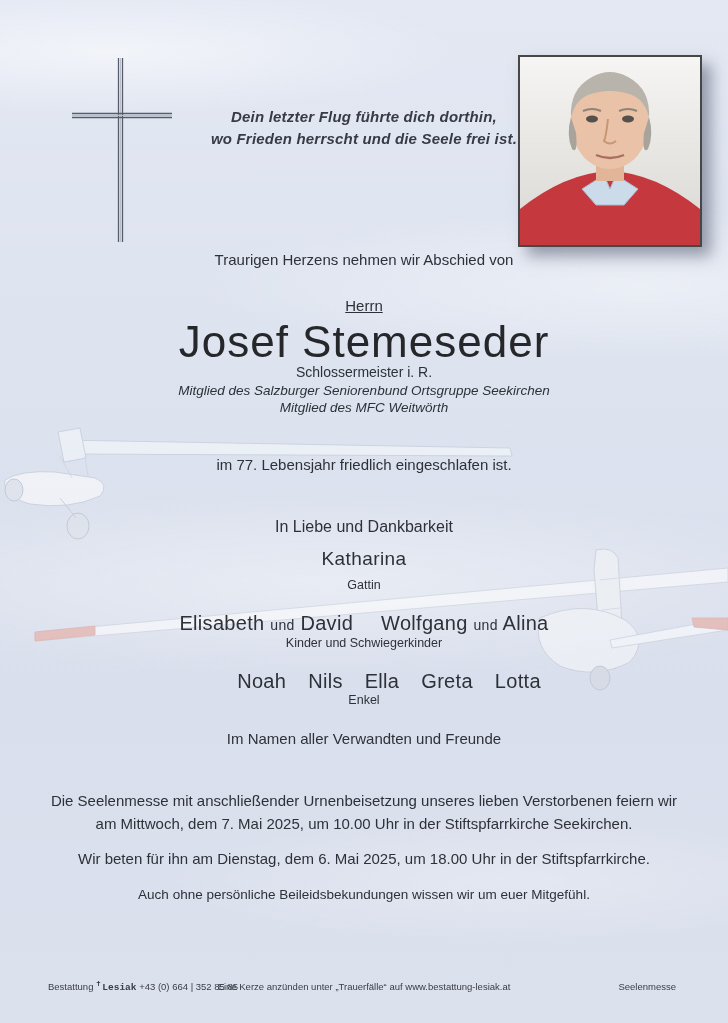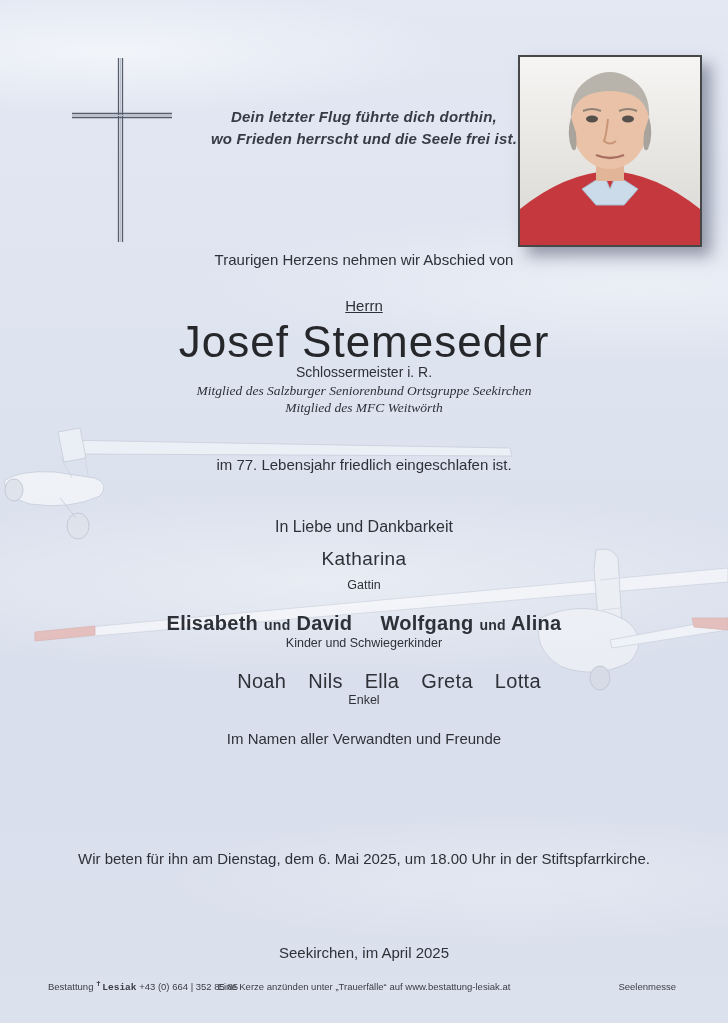--- a/index.html
+++ b/index.html
@@ -32,31 +32,31 @@
     box-shadow:9px 9px 14px rgba(70,76,98,.5);
   }
   .photo svg{display:block;}
 
   
   .quote{top:106px;font-style:italic;font-weight:bold;font-size:15px;line-height:22px;color:#363b45;letter-spacing:.2px;}
   .intro{top:251px;font-size:15px;}
   .salutation{top:297px;font-size:15px;text-decoration:underline;}
   .deceased-name{top:317px;font-size:44px;letter-spacing:1px;color:#26272b;}
   .profession{top:364px;font-size:14px;}
-  .membership{font-style:italic;font-size:13.5px;font-family:Liberation Serif, serif;}
+  .membership{font-style:italic;font-size:13.5px;}
   .m1{top:383px;}
   .m2{top:400px;}
   .passing{top:454px;font-size:15px;line-height:21.5px;}
   .love{top:518px;font-size:16px;}
   .wife-name{top:548px;font-size:19px;letter-spacing:.4px;}
   .relation{font-size:12.5px;}
   .wife-rel{top:578px;}
   .children{top:612px;font-size:20px;letter-spacing:.3px;}
   .children .conn{font-size:14px;}
-  .children .grp{margin:0 14px;font-weight:bold;}
+  .children .grp{margin:0 14px;}
   .children-rel{top:636px;}
   .grandchildren{top:670px;font-size:20px;letter-spacing:.3px;padding-left:25px;}
   .grandchildren span{margin:0 11px;}
   .grandchildren-rel{top:693px;}
   .in-name{top:730px;font-size:15px;}
   .service{top:789px;font-size:15px;line-height:23px;}
   .prayer{top:850px;font-size:15px;}
   .condolence{top:887px;font-size:13.5px;}
   .place-date{top:944px;font-size:15px;}
 
@@ -167,23 +167,27 @@
   </div>
   <div class="abs center relation children-rel">Kinder und Schwiegerkinder</div>
 
   <div class="abs center grandchildren">
     <span>Noah</span><span>Nils</span><span>Ella</span><span>Greta</span><span>Lotta</span>
   </div>
   <div class="abs center relation grandchildren-rel">Enkel</div>
 
   <div class="abs center in-name">Im Namen aller Verwandten und Freunde</div>
 
+  <div class="abs center service">
+    <div>Die Seelenmesse mit anschließender Urnenbeisetzung unseres lieben Verstorbenen feiern wir</div>
+    <div>am Mittwoch, dem 7. Mai 2025, um 10.00 Uhr in der Stiftspfarrkirche Seekirchen.</div>
+  </div>
 
   <div class="abs center prayer">Wir beten für ihn am Dienstag, dem 6. Mai 2025, um 18.00 Uhr in der Stiftspfarrkirche.</div>
-  <div class="abs center place-date">Seekirchen, im April 2025</div>
+  <div class="abs center condolence">Auch ohne persönliche Beileidsbekundungen wissen wir um euer Mitgefühl.</div>
 
   <div class="abs footer">
     <div class="footer-left">
       <span>Bestattung</span><span class="logo-mark">✝</span><b>Lesiak</b>
       <span>+43 (0) 664 | 352 85 85</span>
     </div>
     <div class="footer-center">Eine Kerze anzünden unter „Trauerfälle“ auf www.bestattung-lesiak.at</div>
     <div class="footer-right">Seelenmesse</div>
   </div>
 

